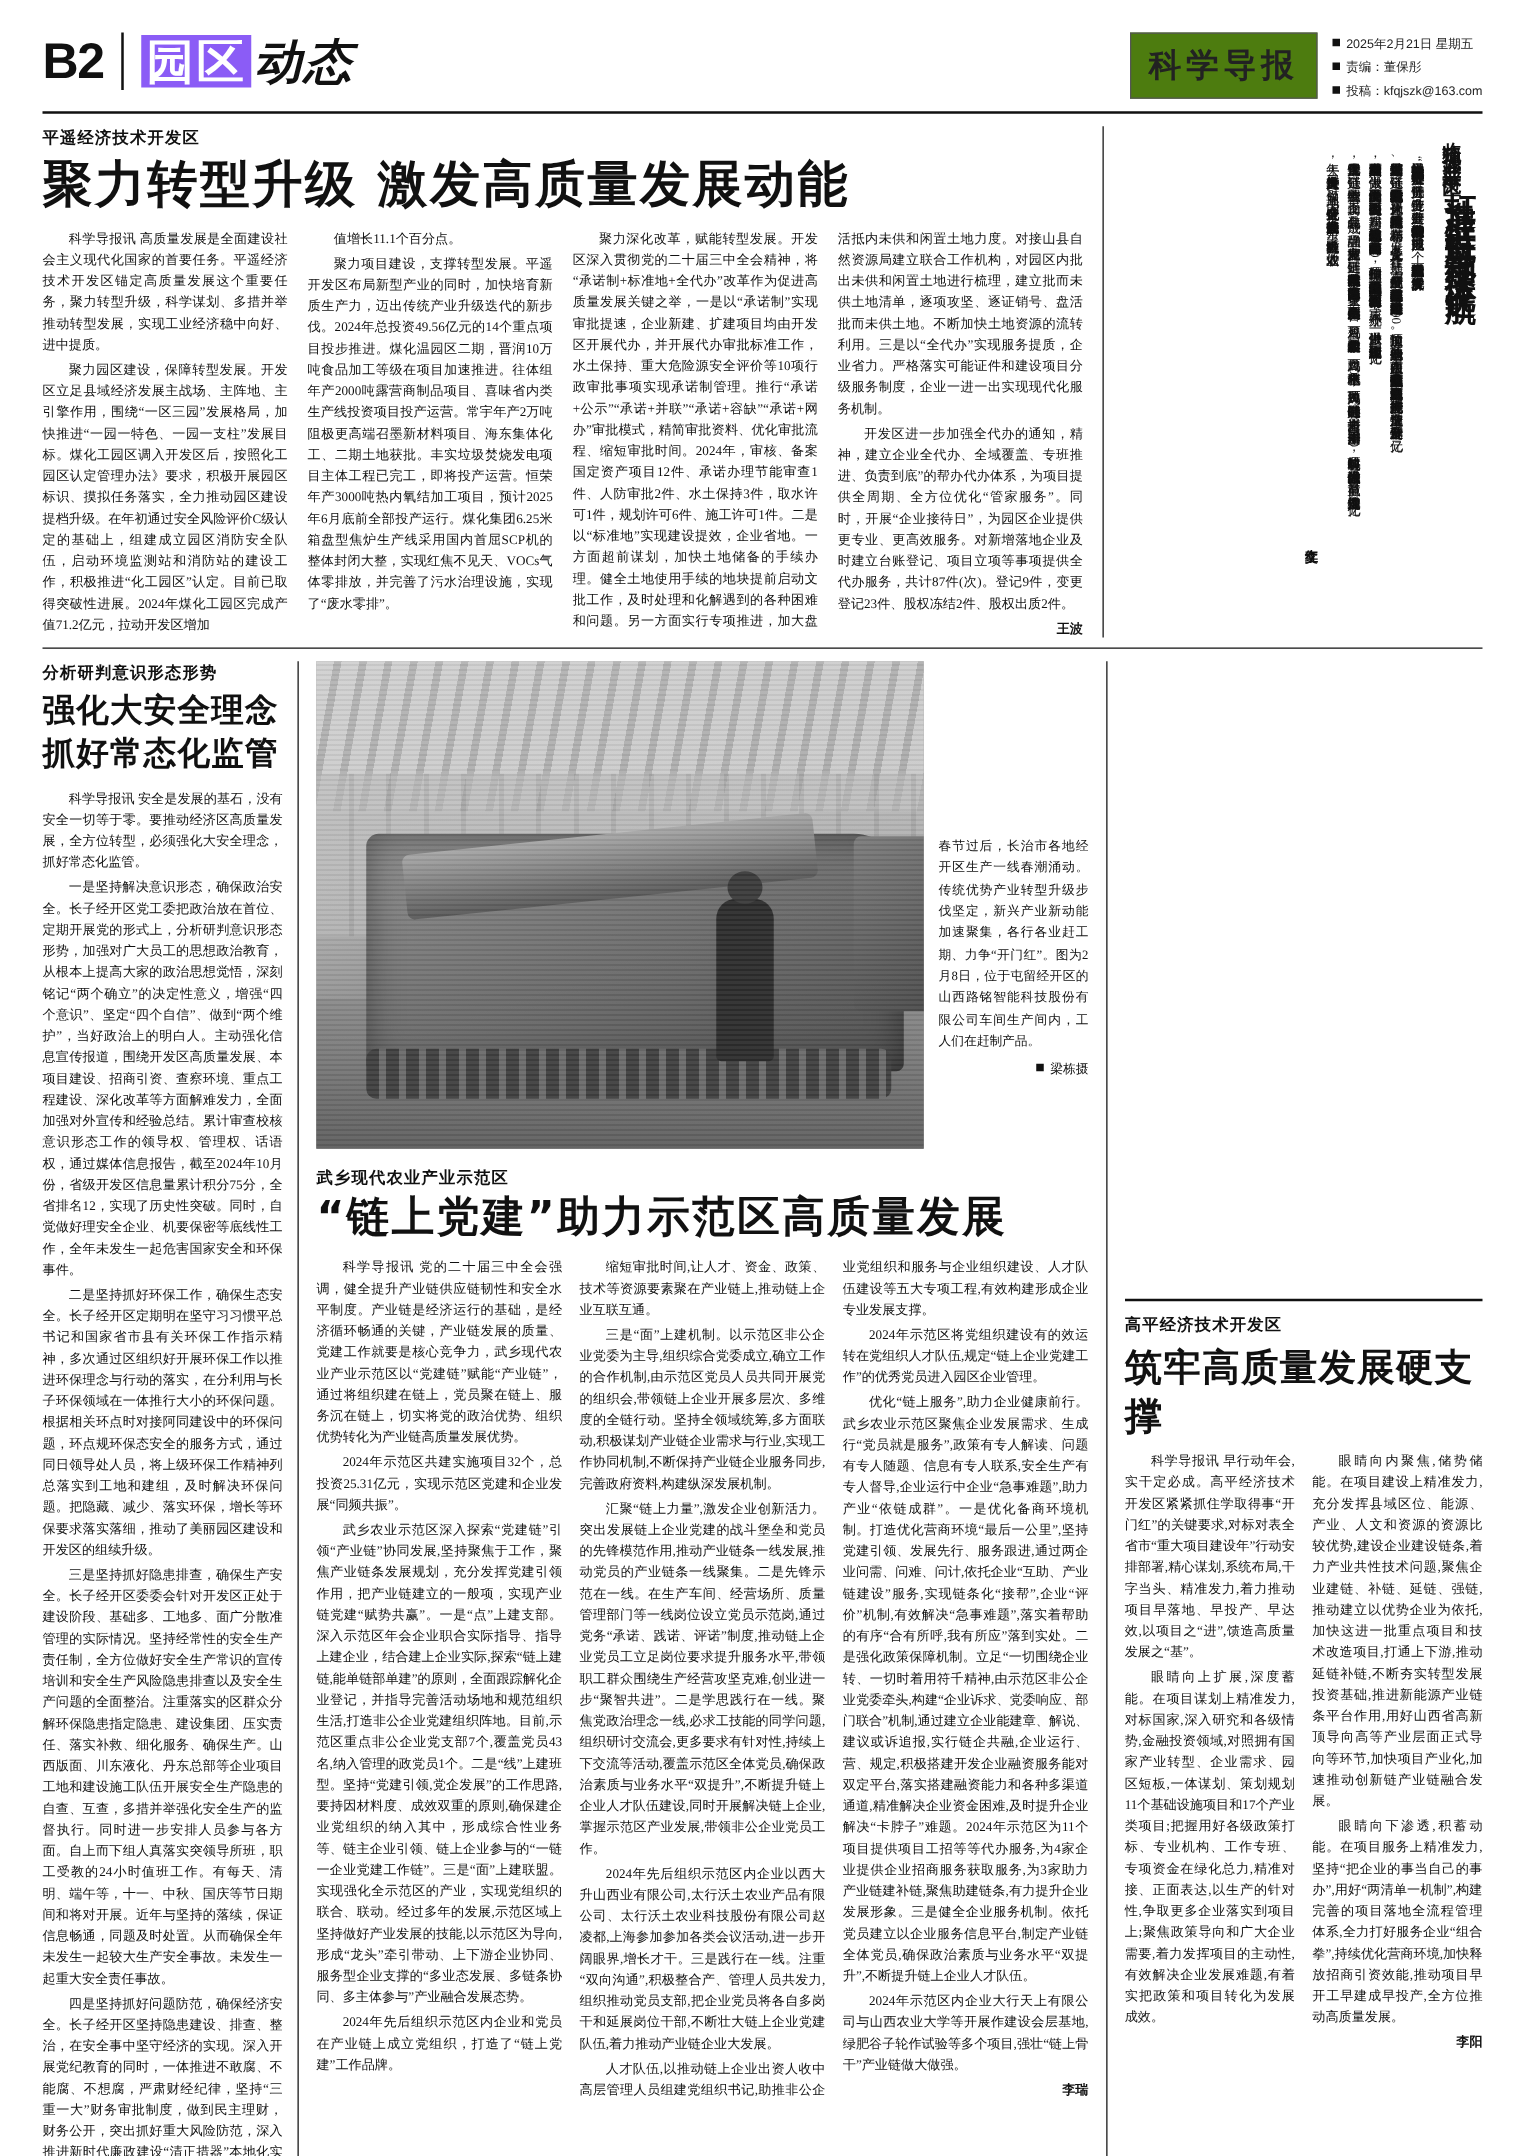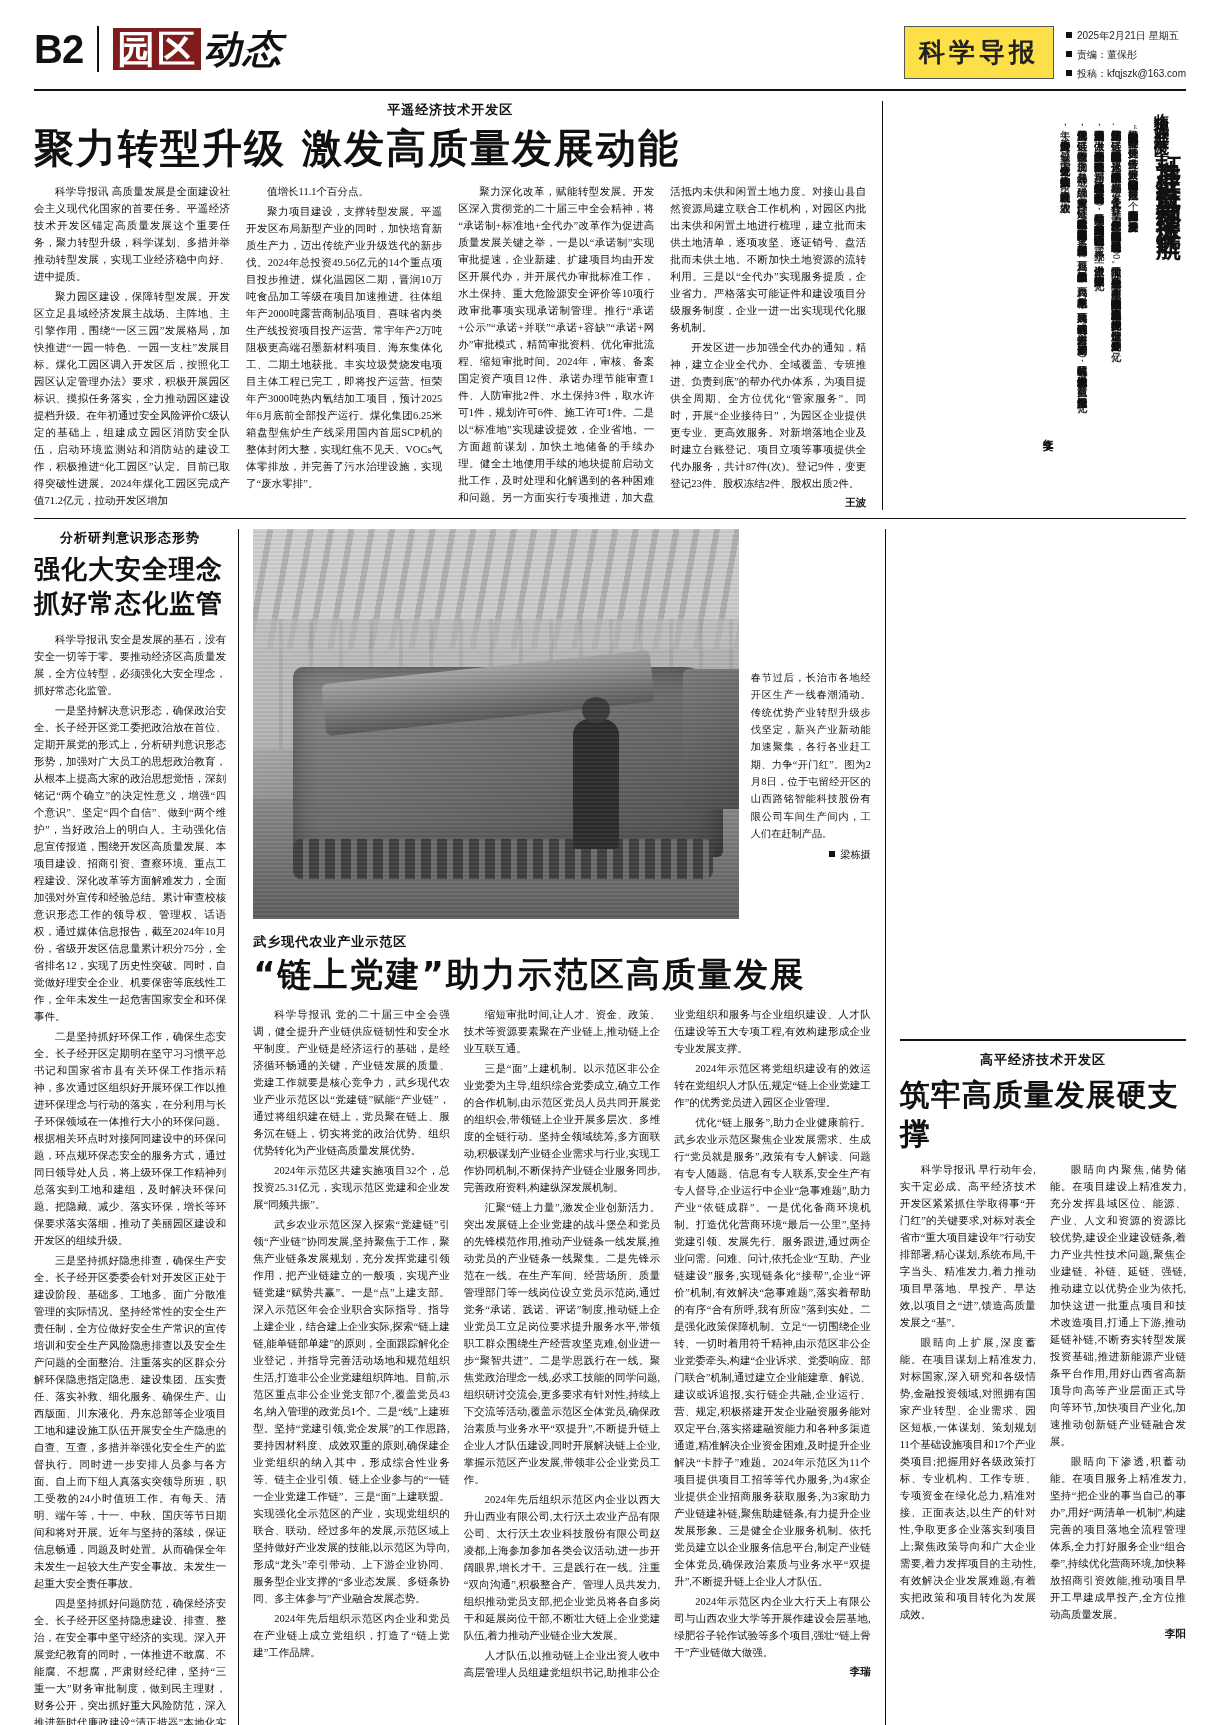--- a/index.html
+++ b/index.html
@@ -6,30 +6,30 @@
   body{width:1220px;height:1725px;font-family:"Liberation Serif",serif;color:#111;}
   .page{position:relative;width:1220px;height:1725px;padding:12px;box-sizing:border-box;}
   .inner{position:absolute;left:34px;top:26px;width:1152px;height:1672px;}
 
   
   .masthead{display:flex;align-items:flex-start;justify-content:space-between;border-bottom:2px solid #111;padding-bottom:6px;}
   .mast-left{display:flex;align-items:center;gap:14px;}
   .page-no{font-family:"Liberation Sans",sans-serif;font-weight:bold;font-size:40px;letter-spacing:-1px;line-height:1;}
   .mast-divider{width:2px;height:46px;background:#111;}
   .mast-title{font-family:"DejaVu Sans",sans-serif;font-weight:bold;font-size:38px;letter-spacing:2px;line-height:1;display:flex;align-items:center;gap:2px;}
-  .mast-title .b{background:#7f1d1d;color:#fff;padding:2px 4px;}
+  .mast-title .b{background:#8b5cf6;color:#fff;padding:2px 4px;}
   .mast-title .sk{font-style:italic;font-family:"DejaVu Serif",serif;}
   .mast-right{display:flex;align-items:flex-start;gap:12px;}
-  .logo-box{font-family:"DejaVu Serif",serif;font-weight:bold;font-size:26px;letter-spacing:4px;color:#222;border:1px solid #555;padding:8px 14px;background:#fde047;}
+  .logo-box{font-family:"DejaVu Serif",serif;font-weight:bold;font-size:26px;letter-spacing:4px;color:#222;border:1px solid #555;padding:8px 14px;background:#4d7c0f;}
   .mast-meta{font-size:10px;line-height:1.9;color:#222;font-family:"Liberation Sans",sans-serif;}
   .mast-meta div{white-space:nowrap;}
   .mast-meta .sq{display:inline-block;width:6px;height:6px;background:#111;margin-right:5px;vertical-align:1px;}
 
   
-  .kicker{font-size:13px;font-weight:bold;letter-spacing:1px;margin:0 0 6px 0;font-family:Liberation Mono, monospace;text-align:center;}
+  .kicker{font-size:13px;font-weight:bold;letter-spacing:1px;margin:0 0 6px 0;font-family:Liberation Mono, monospace;}
   .headline-xl{font-family:"DejaVu Sans",sans-serif;font-weight:bold;font-size:40px;letter-spacing:2px;line-height:1.15;margin:2px 0 12px 0;}
   .headline-l{font-family:"DejaVu Sans",sans-serif;font-weight:bold;font-size:26px;letter-spacing:1px;line-height:1.3;margin:2px 0 10px 0;}
   .headline-m{font-family:"DejaVu Sans",sans-serif;font-weight:bold;font-size:30px;letter-spacing:1px;line-height:1.3;margin:2px 0 8px 0;}
   .hr-thin{border:0;border-top:1px solid #111;margin:8px 0;}
   .hr-thick{border:0;border-top:2px solid #111;margin:10px 0;}
 
   p.body{font-size:10.5px;line-height:1.62;text-align:justify;margin:0 0 3px 0;text-indent:2em;font-family:"Liberation Serif",serif;}
   p.body.lead{text-indent:2em;}
   .byline{font-size:10.5px;text-align:right;font-weight:bold;margin-top:4px;}
 

